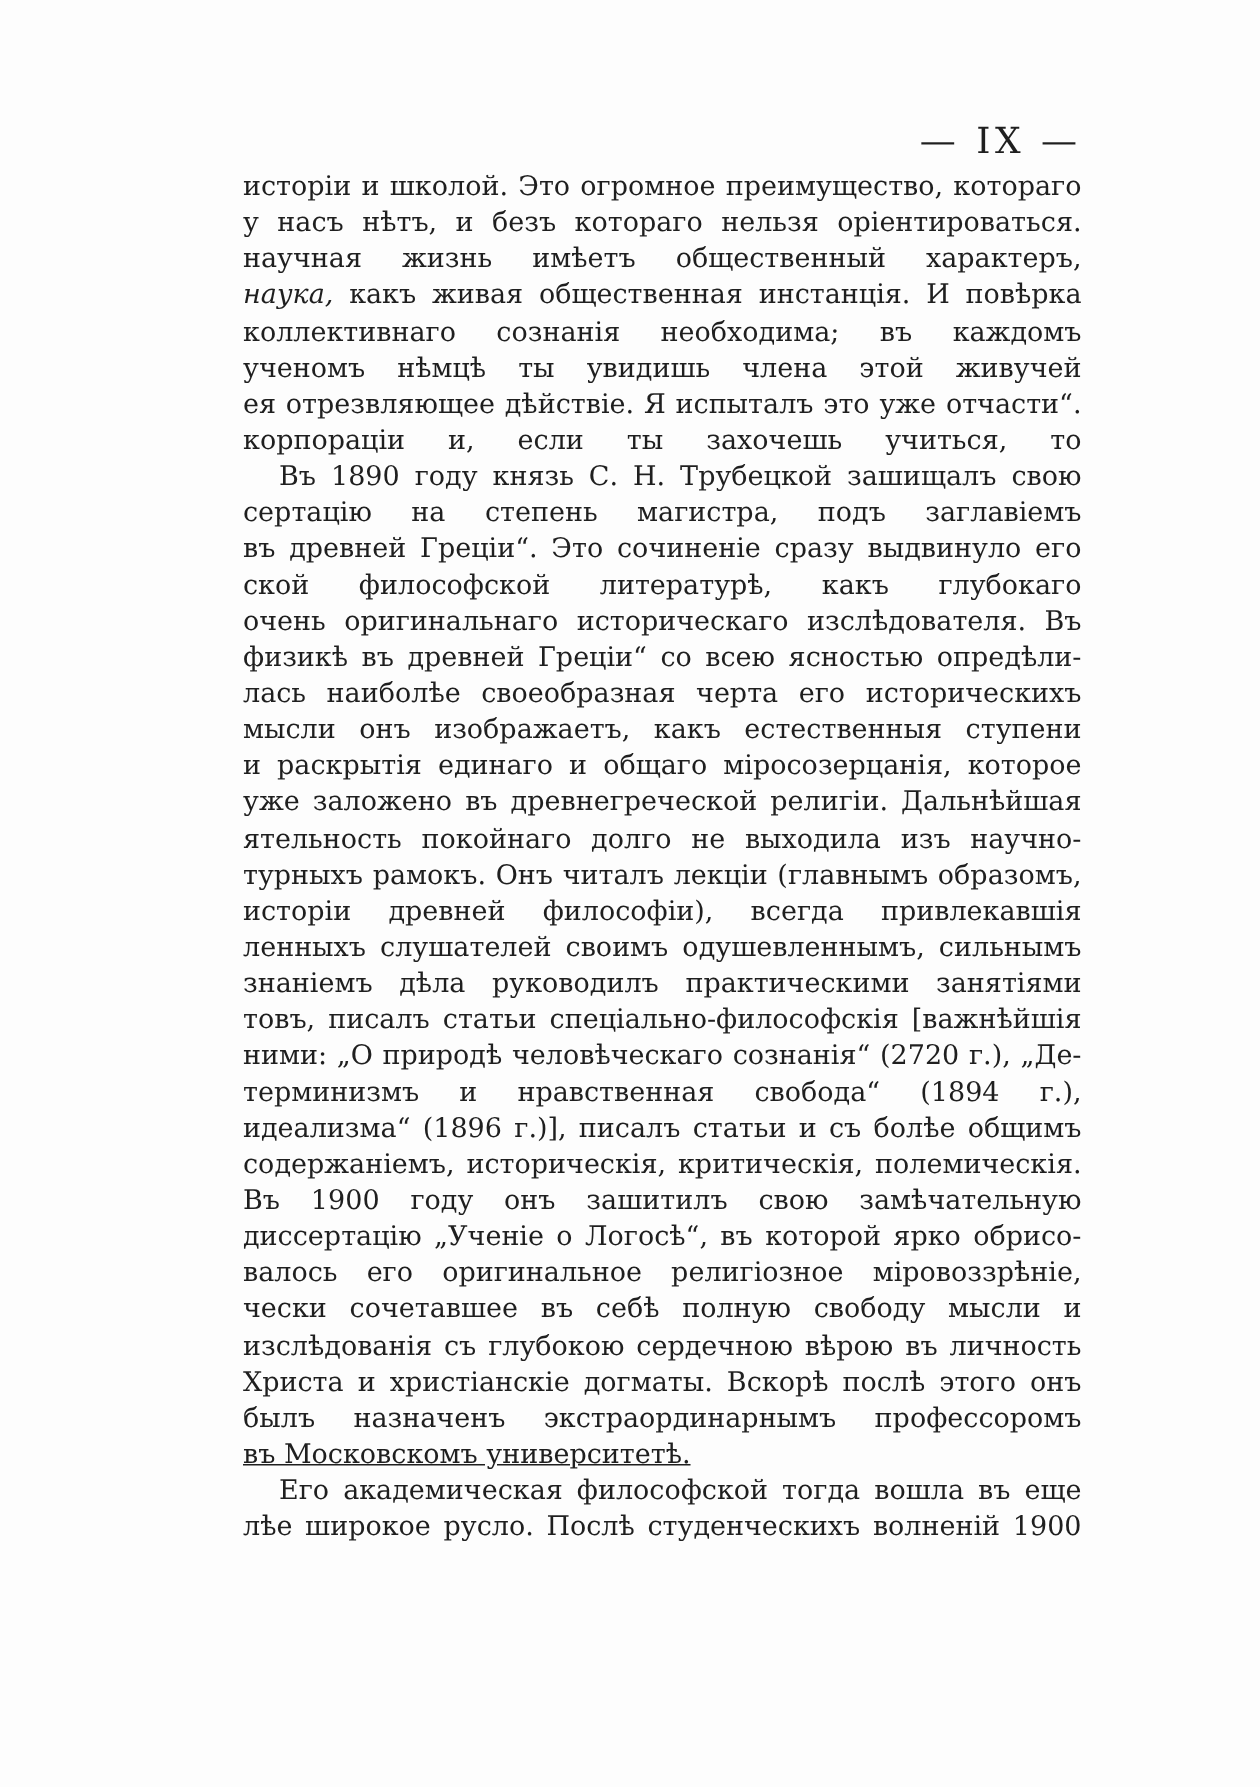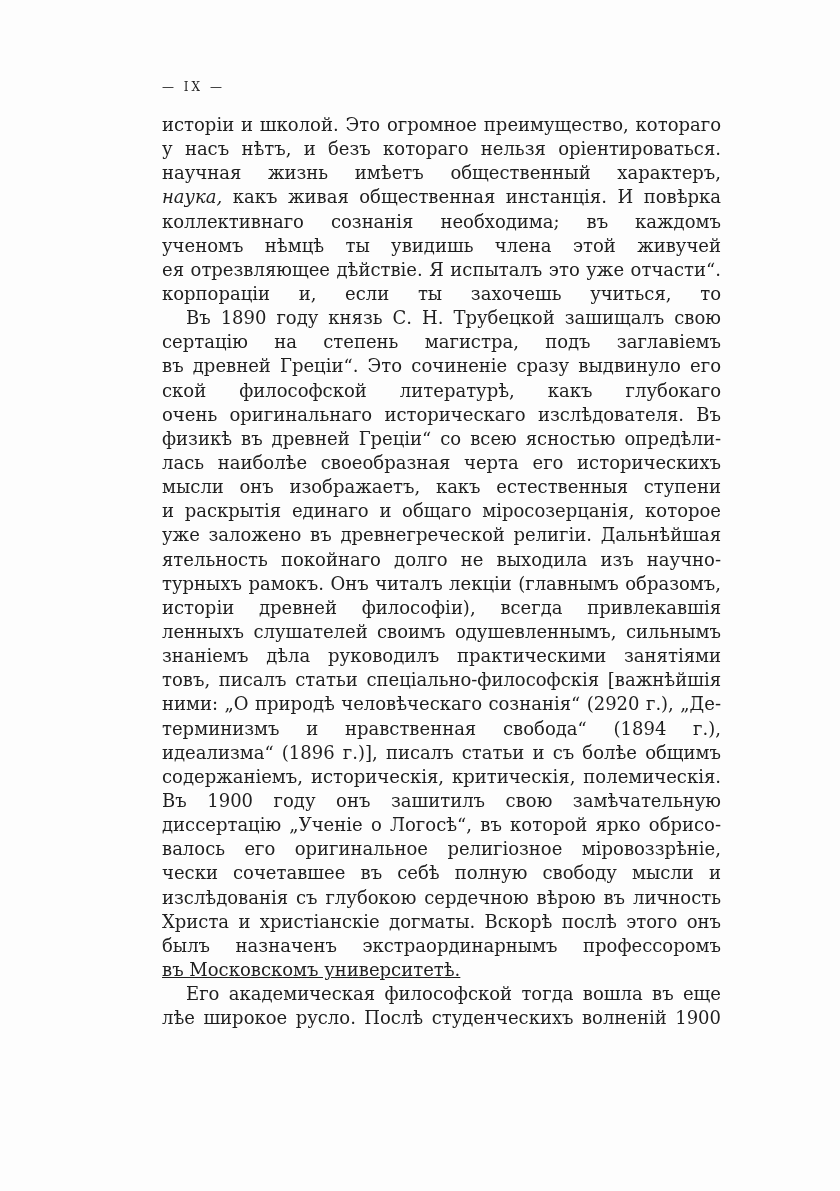--- a/index.html
+++ b/index.html
@@ -22,22 +22,22 @@
     width: 840px;
     height: 1191px;
     background: var(--paper);
     overflow: hidden;
   }
   .running-head {
     position: absolute;
     left: 162px;
     top: 80px;
     width: 559px;
-    text-align: left;
-    font-size: 12px;
+    text-align: right;
+    font-size: 24px;
     letter-spacing: 3px;
     color: var(--ink);
   }
   .text-block {
     position: absolute;
     left: 162px;
     top: 113px;
     width: 559px;
   }
   .paragraph {
@@ -89,21 +89,21 @@
         <div class="line">лась наиболѣе своеобразная черта его историческихъ кур-</div>
         <div class="line">мысли онъ изображаетъ, какъ естественныя ступени роста</div>
         <div class="line">и раскрытія единаго и общаго міросозерцанія, которое было</div>
         <div class="line">уже заложено въ древнегреческой религіи. Дальнѣйшая дѣ-</div>
         <div class="line">ятельность покойнаго долго не выходила изъ научно-литера-</div>
         <div class="line">турныхъ рамокъ. Онъ читалъ лекціи (главнымъ образомъ, по</div>
         <div class="line">исторіи древней философіи), всегда привлекавшія многочис-</div>
         <div class="line">ленныхъ слушателей своимъ одушевленнымъ, сильнымъ и</div>
         <div class="line">знаніемъ дѣла руководилъ практическими занятіями студен-</div>
         <div class="line">товъ, писалъ статьи спеціально-философскія [важнѣйшія между</div>
-        <div class="line">ними: „О природѣ человѣческаго сознанія“ (2920 г.), „Де-</div>
+        <div class="line">ними: „О природѣ человѣческаго сознанія“ (2720 г.), „Де-</div>
         <div class="line">терминизмъ и нравственная свобода“ (1894 г.), „Основанія</div>
         <div class="line">идеализма“ (1896 г.)], писалъ статьи и съ болѣе общимъ</div>
         <div class="line">содержаніемъ, историческія, критическія, полемическія.</div>
         <div class="line">Въ 1900 году онъ зашитилъ свою замѣчательную докторскую</div>
         <div class="line">диссертацію „Ученіе о Логосѣ“, въ которой ярко обрисо-</div>
         <div class="line">валось его оригинальное религіозное міровоззрѣніе, органи-</div>
         <div class="line">чески сочетавшее въ себѣ полную свободу мысли и научнаго</div>
         <div class="line">изслѣдованія съ глубокою сердечною вѣрою въ личность</div>
         <div class="line">Христа и христіанскіе догматы. Вскорѣ послѣ этого онъ</div>
         <div class="line">былъ назначенъ экстраординарнымъ профессоромъ философіи</div>

